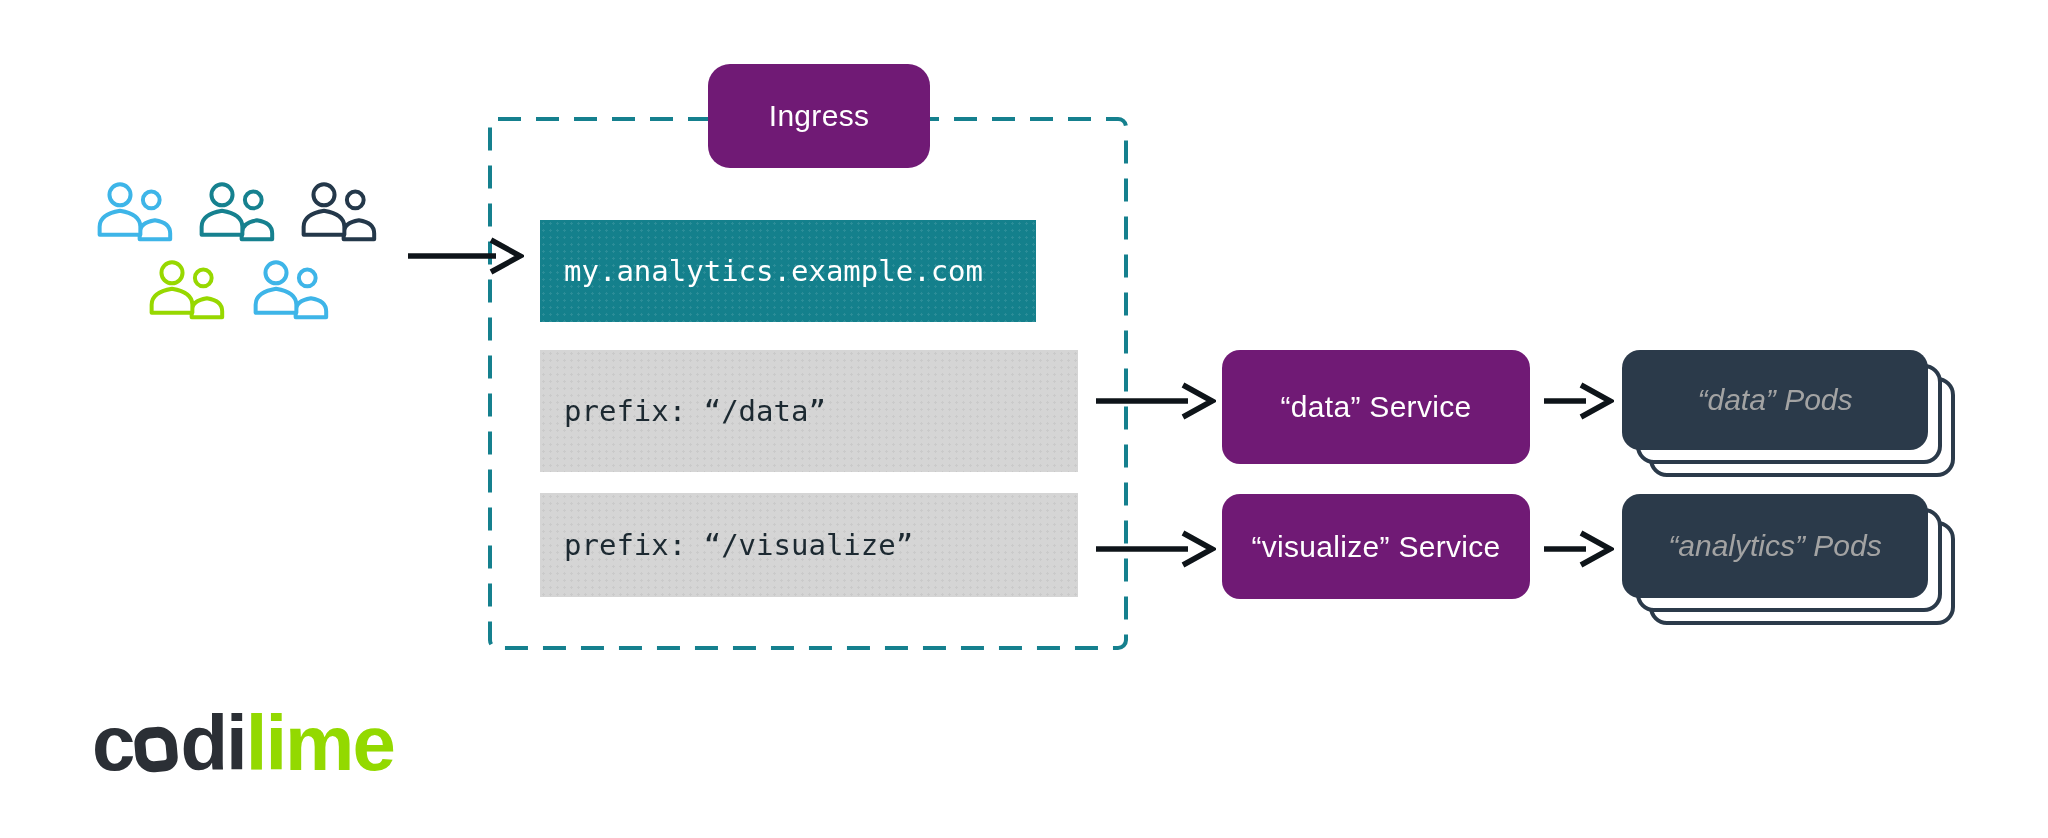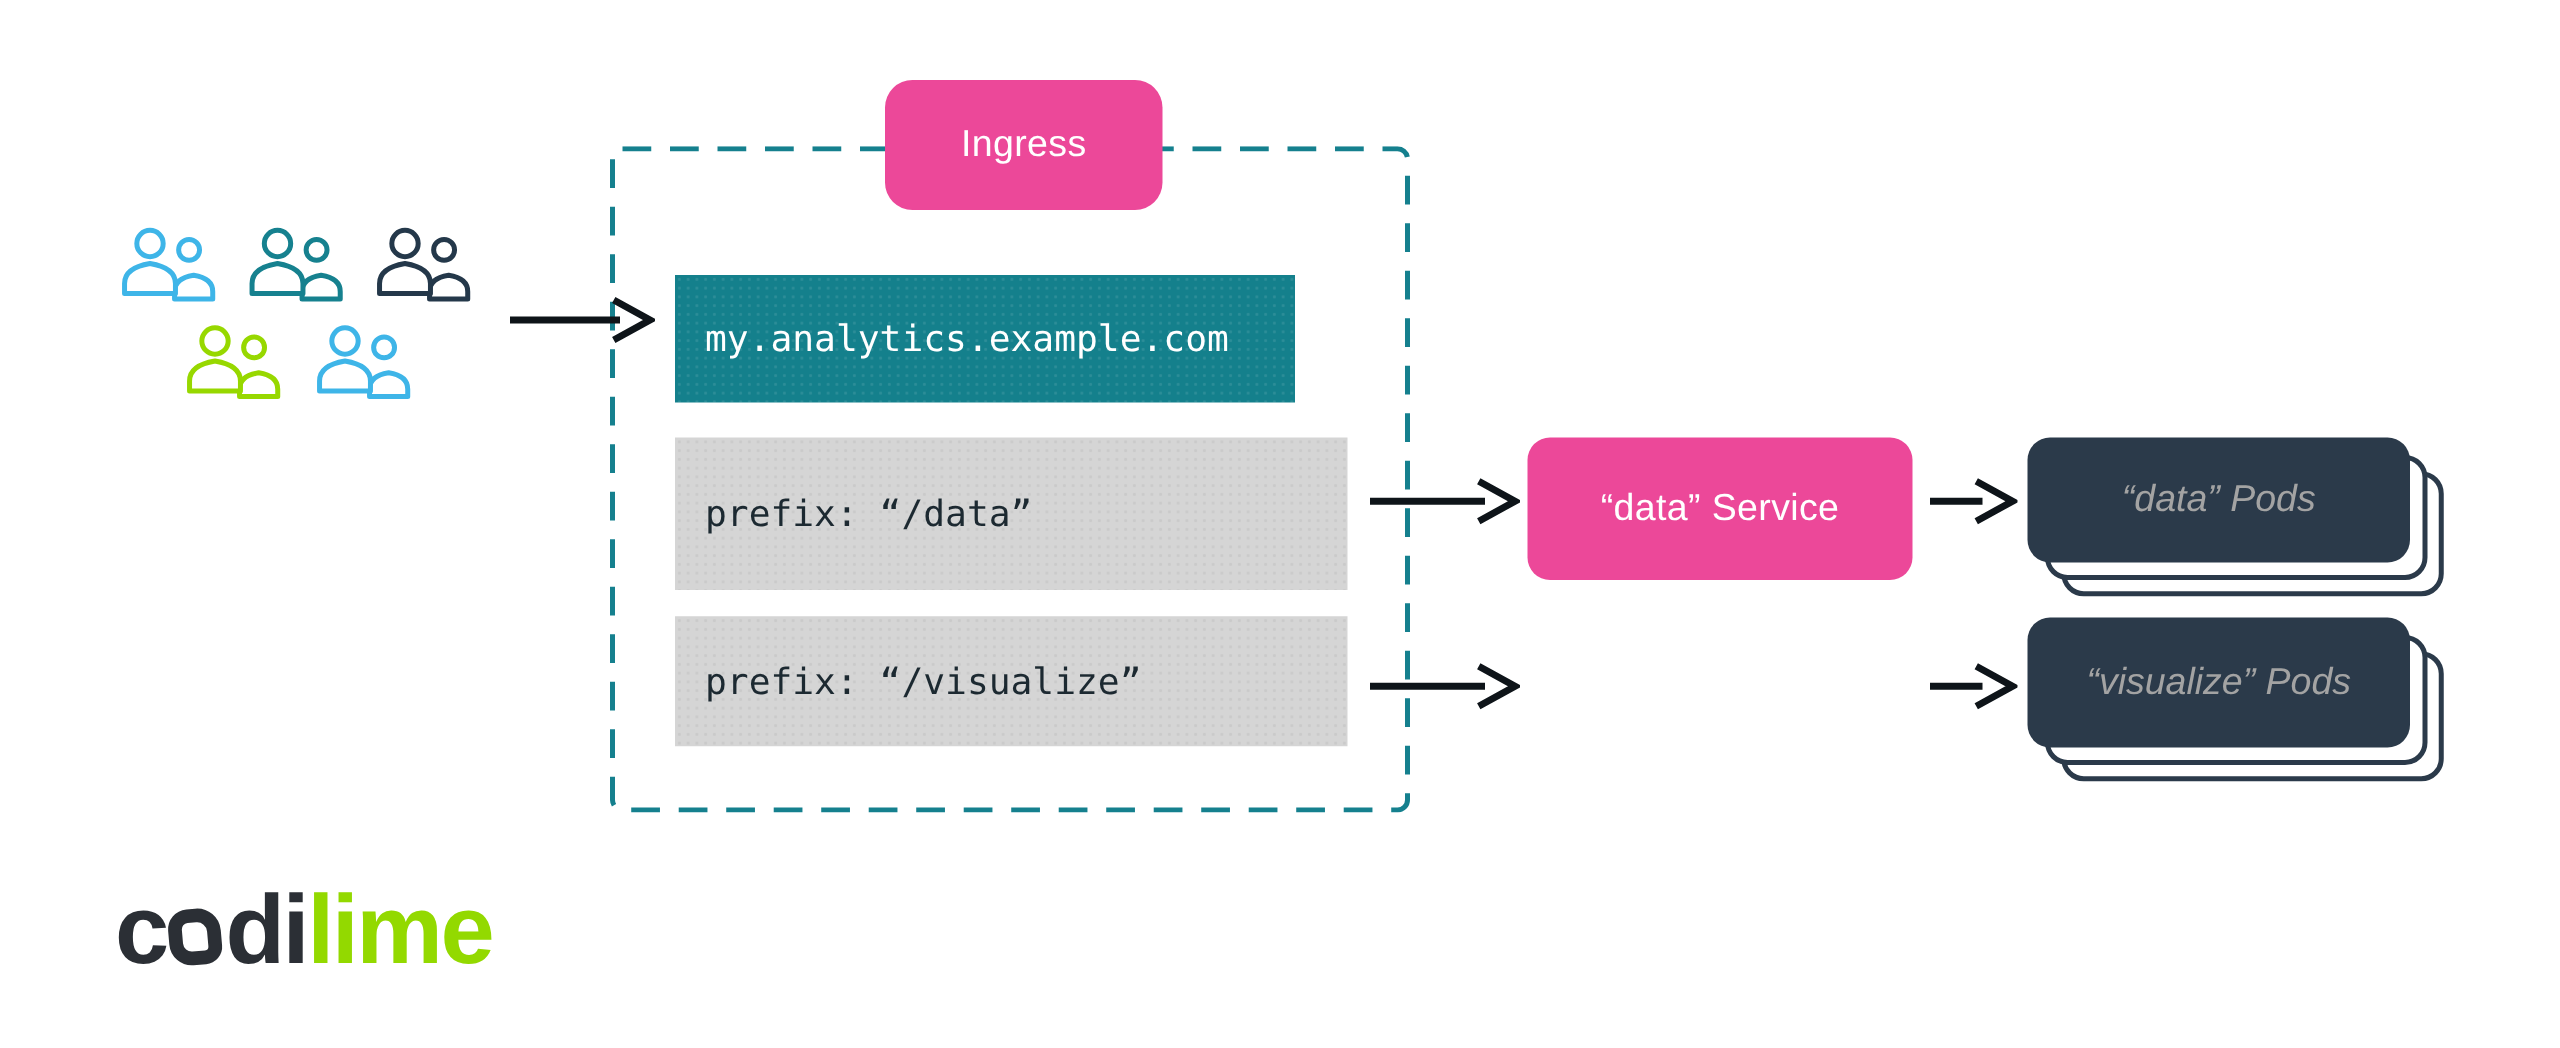--- a/index.html
+++ b/index.html
@@ -8,21 +8,21 @@
     position:relative; width:2048px; height:838px; background:#ffffff;
     font-family:"Liberation Sans", sans-serif; overflow:hidden;
   }
   .abs { position:absolute; }
 
   
   .dashed-frame { left:488px; top:117px; width:640px; height:533px; z-index:1; }
 
   
   .navy-box {
-    background:#ec4899; color:#ffffff; border-radius:18px;
+    background:#701a75; color:#ffffff; border-radius:18px;
     display:flex; align-items:center; justify-content:center;
     font-size:30px; letter-spacing:.3px; z-index:3;
   }
   .ingress-box { left:708px; top:64px; width:222px; height:104px; border-radius:22px; }
 
   
   .mono-box {
     display:flex; align-items:center; padding-left:24px;
     font-family:"DejaVu Sans Mono","Liberation Mono",monospace;
     font-size:29px; z-index:2;
@@ -131,33 +131,36 @@
   <div class="abs mono-box prefix-box prefix-data">
     <span>prefix: “/data”</span>
   </div>
   <div class="abs mono-box prefix-box prefix-vis">
     <span>prefix: “/visualize”</span>
   </div>
 
   <div class="abs navy-box svc-data">
     <span>“data” Service</span>
   </div>
+  <div class="abs navy-box svc-vis">
+    <span>“visualize” Service</span>
+  </div>
 
   <div class="abs pods-stack pods-data">
     <div class="ghost g2"></div>
     <div class="ghost g1"></div>
     <div class="front">
       <span>“data” Pods</span>
     </div>
   </div>
   <div class="abs pods-stack pods-vis">
     <div class="ghost g2"></div>
     <div class="ghost g1"></div>
     <div class="front">
-      <span>“visualize” Pods</span>
+      <span>“analytics” Pods</span>
     </div>
   </div>
 
   <svg class="abs arrow" style="left:406px; top:234px" width="118" height="44" viewBox="0 0 118 44">
     <path d="M2 22 H90" stroke="#0e1419" stroke-width="5.5" fill="none"></path>
     <path d="M85 6 L114 22 L85 38" stroke="#0e1419" stroke-width="5.5" fill="none"></path>
   </svg>
   <svg class="abs arrow" style="left:1094px; top:379px" width="122" height="44" viewBox="0 0 122 44">
     <path d="M2 22 H94" stroke="#0e1419" stroke-width="5.5" fill="none"></path>
     <path d="M89 6 L118 22 L89 38" stroke="#0e1419" stroke-width="5.5" fill="none"></path>

